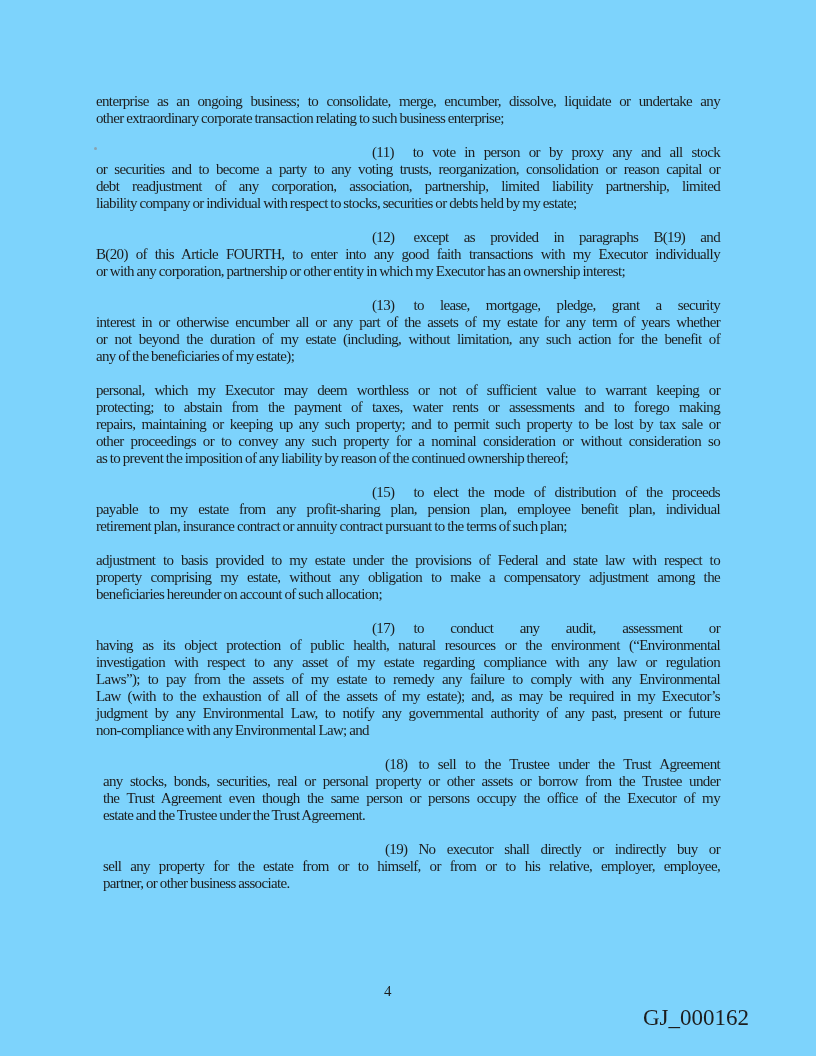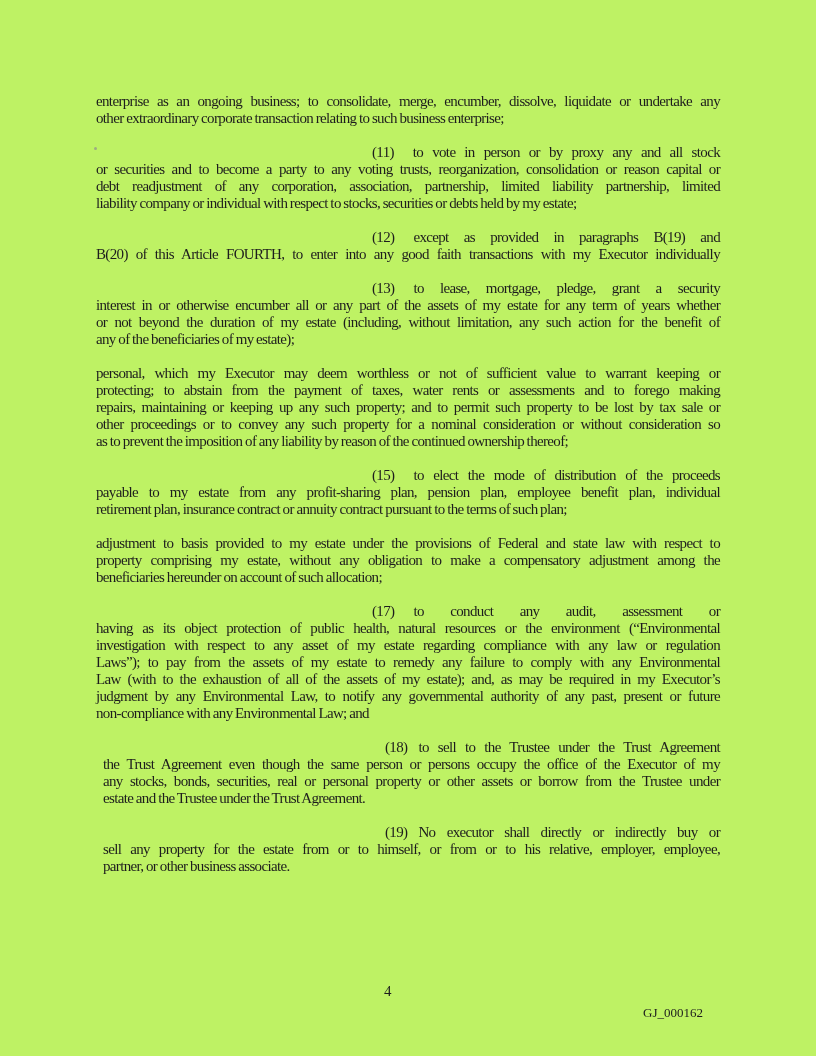--- a/index.html
+++ b/index.html
@@ -4,21 +4,21 @@
 <style>
   html, body {
     margin: 0;
     padding: 0;
     background: #ffffff;
   }
   .page {
     position: relative;
     width: 816px;
     height: 1056px;
-    background: #bef264;
+    background: #7dd3fc;
     font-family: "Liberation Serif", "DejaVu Serif", serif;
     color: #1d1d1d;
     overflow: hidden;
   }
   .doc-body {
     position: absolute;
     left: 96px;
     top: 93px;
     width: 624px;
   }
@@ -61,41 +61,42 @@
   .page-number {
     position: absolute;
     left: 384px;
     top: 983px;
     font-size: 15px;
   }
   .bates-number {
     position: absolute;
     left: 643px;
     top: 1005px;
-    font-size: 13px;
+    font-size: 23px;
   }
 </style>
 </head>
 <body>
 
 <div class="page">
   <div class="doc-body" id="doc-body">
       <div class="para none">
         <div class="line first">enterprise as an ongoing business; to consolidate, merge, encumber, dissolve, liquidate or undertake any</div>
         <div class="line last">other extraordinary corporate transaction relating to such business enterprise;</div>
       </div>
       <div class="para wide">
         <div class="line first"><span>(11)</span><span class="tab"></span><span>to vote in person or by proxy any and all stock</span></div>
         <div class="line">or securities and to become a party to any voting trusts, reorganization, consolidation or reason capital or</div>
         <div class="line">debt readjustment of any corporation, association, partnership, limited liability partnership, limited</div>
         <div class="line last">liability company or individual with respect to stocks, securities or debts held by my estate;</div>
       </div>
       <div class="para wide">
         <div class="line first"><span>(12)</span><span class="tab"></span><span>except as provided in paragraphs B(19) and</span></div>
         <div class="line">B(20) of this Article FOURTH, to enter into any good faith transactions with my Executor individually</div>
+        <div class="line last">or with any corporation, partnership or other entity in which my Executor has an ownership interest;</div>
       </div>
       <div class="para wide">
         <div class="line first"><span>(13)</span><span class="tab"></span><span>to lease, mortgage, pledge, grant a security</span></div>
         <div class="line">interest in or otherwise encumber all or any part of the assets of my estate for any term of years whether</div>
         <div class="line">or not beyond the duration of my estate (including, without limitation, any such action for the benefit of</div>
         <div class="line last">any of the beneficiaries of my estate);</div>
       </div>
       <div class="para wide">
         <div class="line">personal, which my Executor may deem worthless or not of sufficient value to warrant keeping or</div>
         <div class="line">protecting; to abstain from the payment of taxes, water rents or assessments and to forego making</div>
@@ -117,22 +118,22 @@
         <div class="line first"><span>(17)</span><span class="tab"></span><span>to conduct any audit, assessment or</span></div>
         <div class="line">having as its object protection of public health, natural resources or the environment (“Environmental</div>
         <div class="line">investigation with respect to any asset of my estate regarding compliance with any law or regulation</div>
         <div class="line">Laws”); to pay from the assets of my estate to remedy any failure to comply with any Environmental</div>
         <div class="line">Law (with to the exhaustion of all of the assets of my estate); and, as may be required in my Executor’s</div>
         <div class="line">judgment by any Environmental Law, to notify any governmental authority of any past, present or future</div>
         <div class="line last">non-compliance with any Environmental Law; and</div>
       </div>
       <div class="para narrow">
         <div class="line first"><span>(18)</span><span class="tab"></span><span>to sell to the Trustee under the Trust Agreement</span></div>
+        <div class="line">any stocks, bonds, securities, real or personal property or other assets or borrow from the Trustee under</div>
         <div class="line">the Trust Agreement even though the same person or persons occupy the office of the Executor of my</div>
-        <div class="line">any stocks, bonds, securities, real or personal property or other assets or borrow from the Trustee under</div>
         <div class="line last">estate and the Trustee under the Trust Agreement.</div>
       </div>
       <div class="para narrow">
         <div class="line first"><span>(19)</span><span class="tab"></span><span>No executor shall directly or indirectly buy or</span></div>
         <div class="line">sell any property for the estate from or to himself, or from or to his relative, employer, employee,</div>
         <div class="line last">partner, or other business associate.</div>
       </div>
     </div>
   <div class="speck"></div>
   <div class="page-number">4</div>

